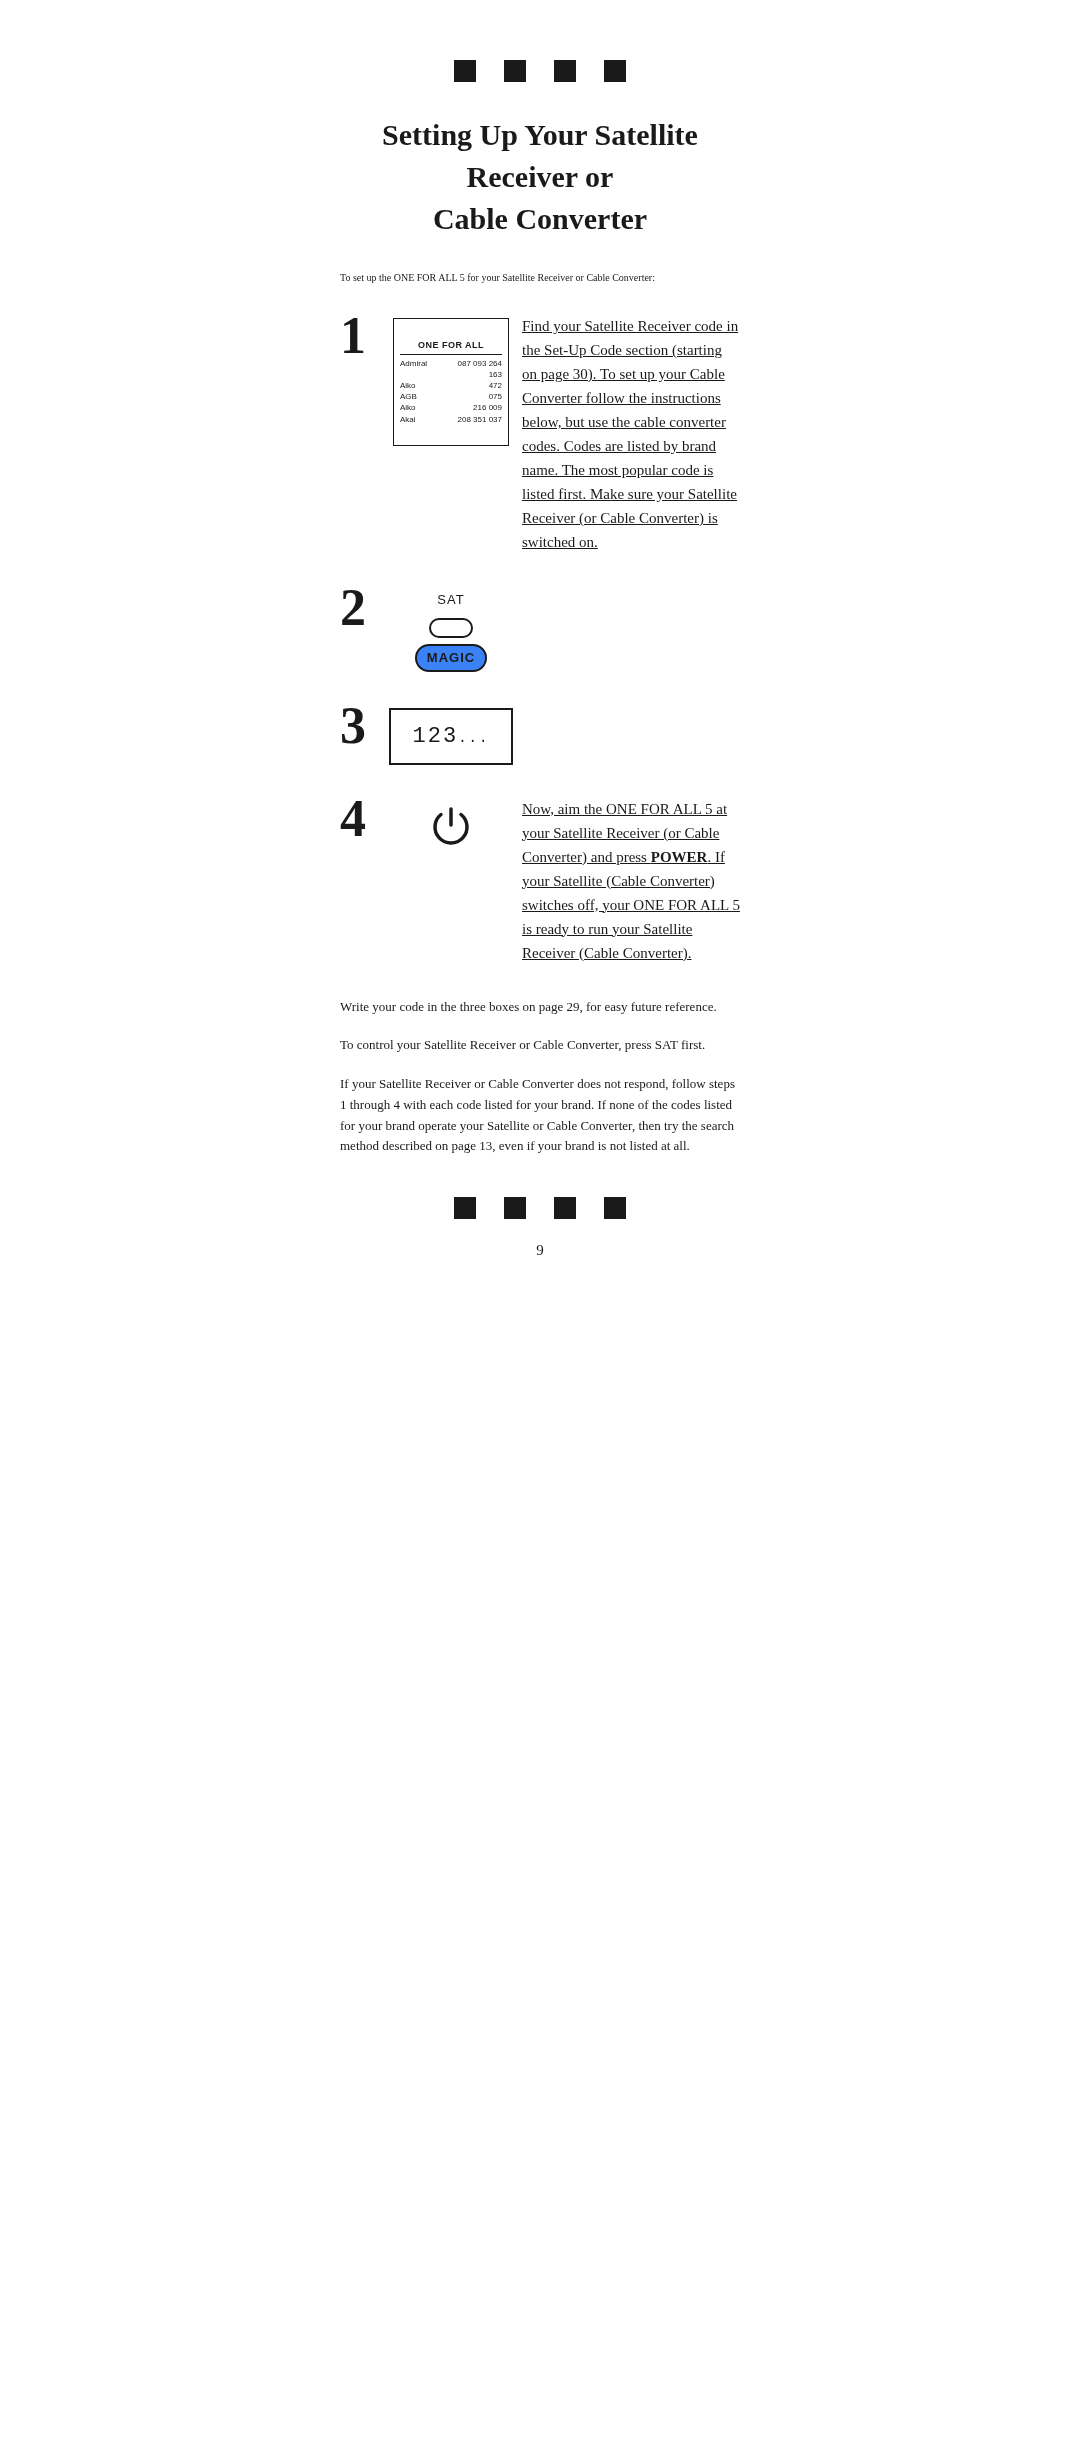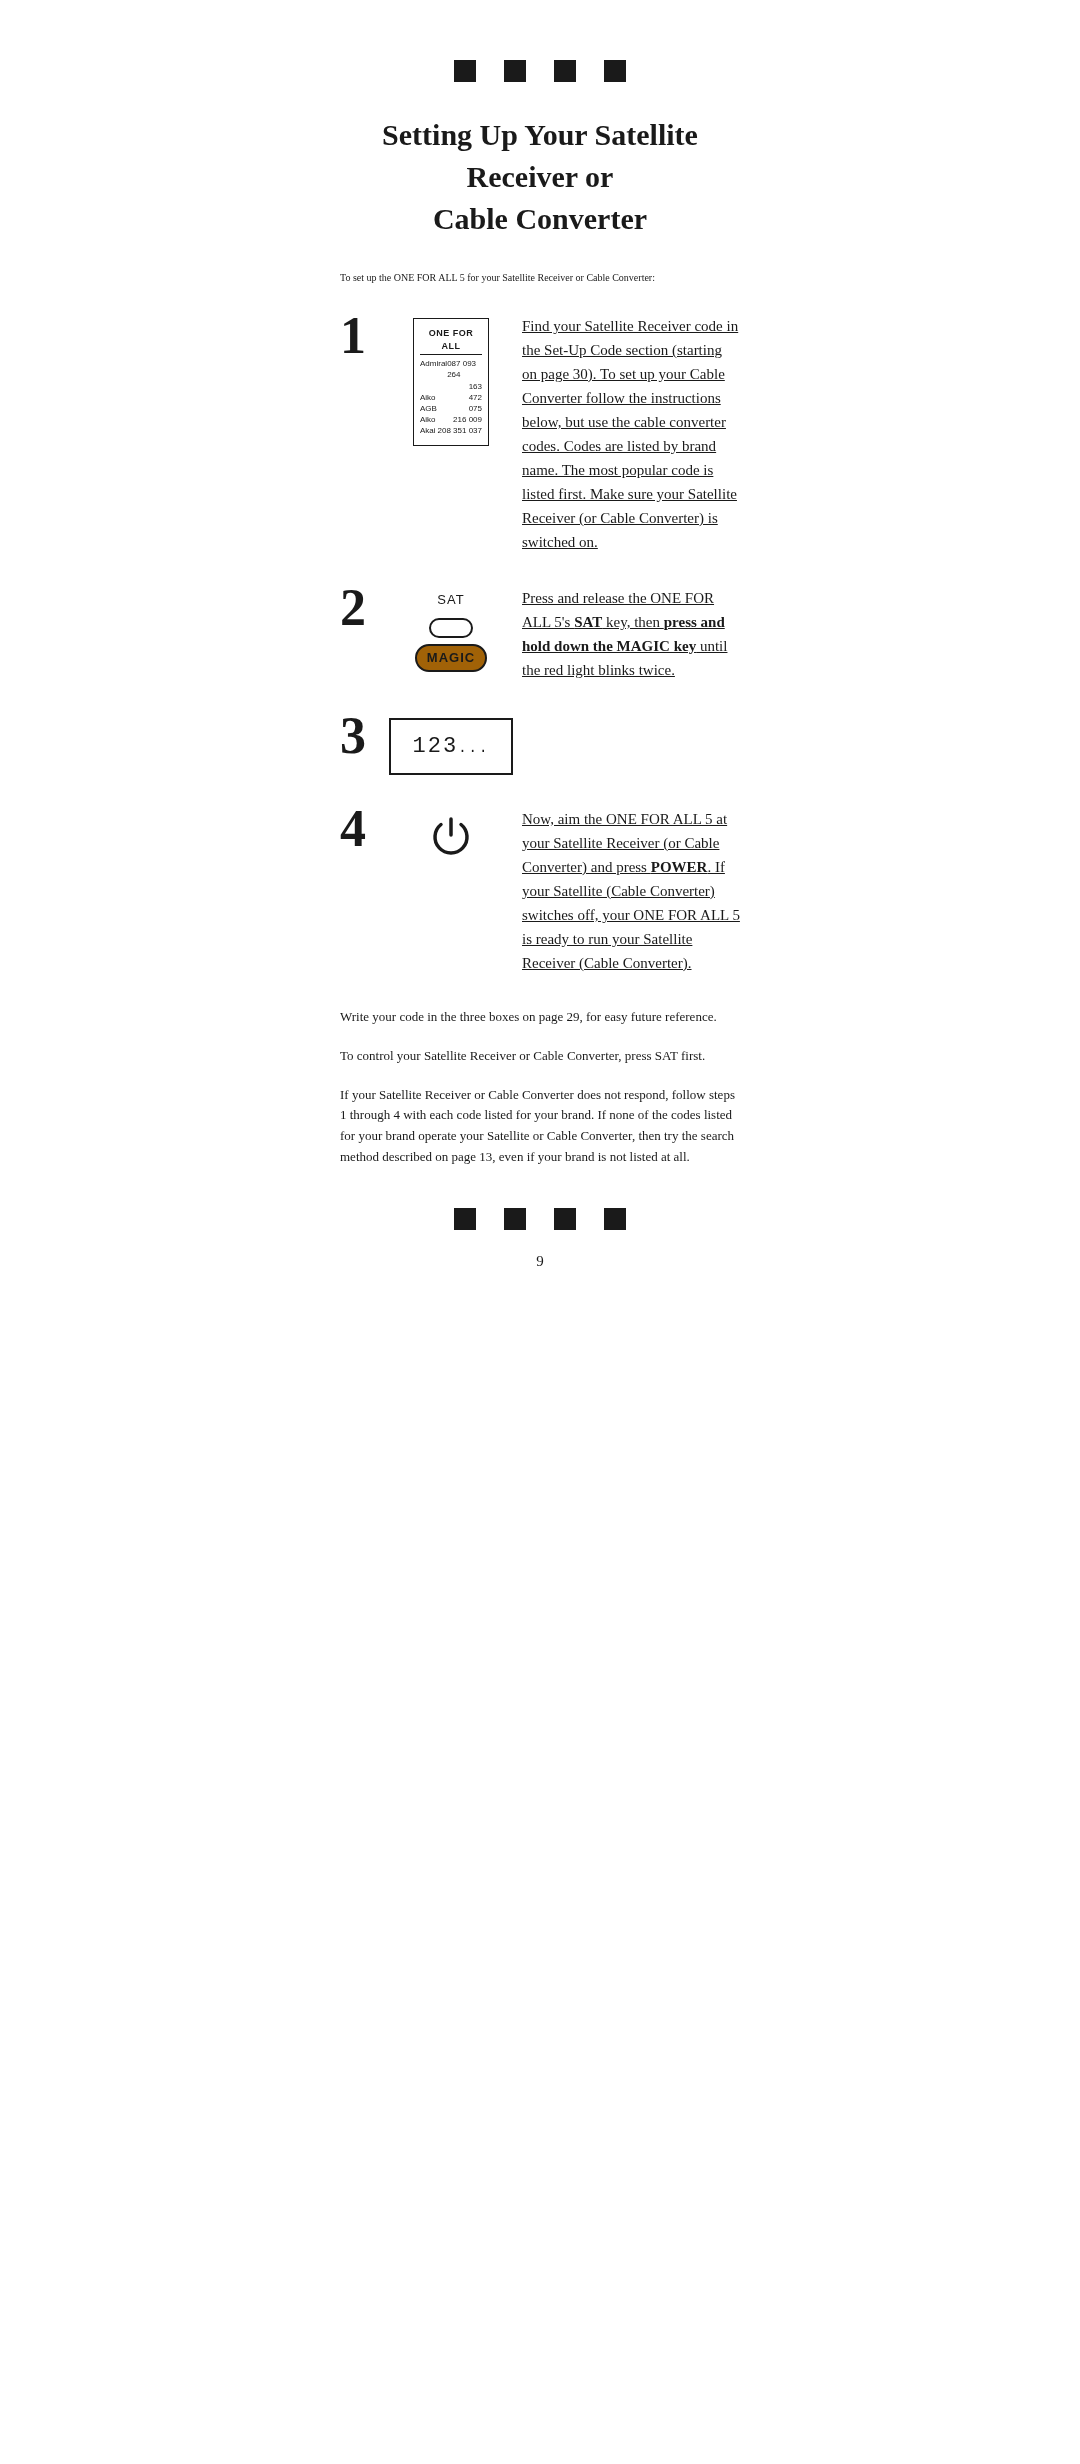--- a/index.html
+++ b/index.html
@@ -84,22 +84,22 @@
       font-size: 15px;
       line-height: 1.6;
       text-decoration: underline;
     }
 
     
     .code-table {
       border: 1.5px solid #1a1a1a;
       font-size: 9px;
       font-family: Arial, sans-serif;
-      padding: 8px 6px;
-      width: 76px;
+      padding: 20px 6px;
+      width: 116px;
       line-height: 1.4;
     }
 
     .code-table-title {
       font-weight: bold;
       font-size: 9px;
       text-align: center;
       border-bottom: 1px solid #1a1a1a;
       margin-bottom: 3px;
       padding-bottom: 2px;
@@ -134,21 +134,21 @@
       border: 2px solid #1a1a1a;
       border-radius: 10px;
       background: white;
     }
 
     .magic-button {
       width: 72px;
       height: 28px;
       border: 2.5px solid #1a1a1a;
       border-radius: 14px;
-      background: #a16207;
+      background: #3b82f6;
       display: flex;
       align-items: center;
       justify-content: center;
       font-size: 13px;
       font-family: Arial, sans-serif;
       font-weight: bold;
       letter-spacing: 1px;
     }
 
     
@@ -243,23 +243,20 @@
     <div class="step-number">2</div>
     <div class="step-icon">
       <div class="sat-magic-container">
         <span class="sat-label">SAT</span>
         <div class="sat-button"></div>
         <div class="magic-button">
           <span>MAGIC</span>
         </div>
       </div>
     </div>
-    <div class="step-text">
-      Press and release the ONE FOR ALL 5's <strong>SAT</strong> key, then <strong>press and hold down the MAGIC key</strong> until the red light blinks twice.
-    </div>
   </div>
 
   <div class="step-row">
     <div class="step-number">3</div>
     <div class="step-icon">
       <div class="digit-box">
         <span>123<span style="font-size:14px;">...</span></span>
       </div>
     </div>
   </div>

